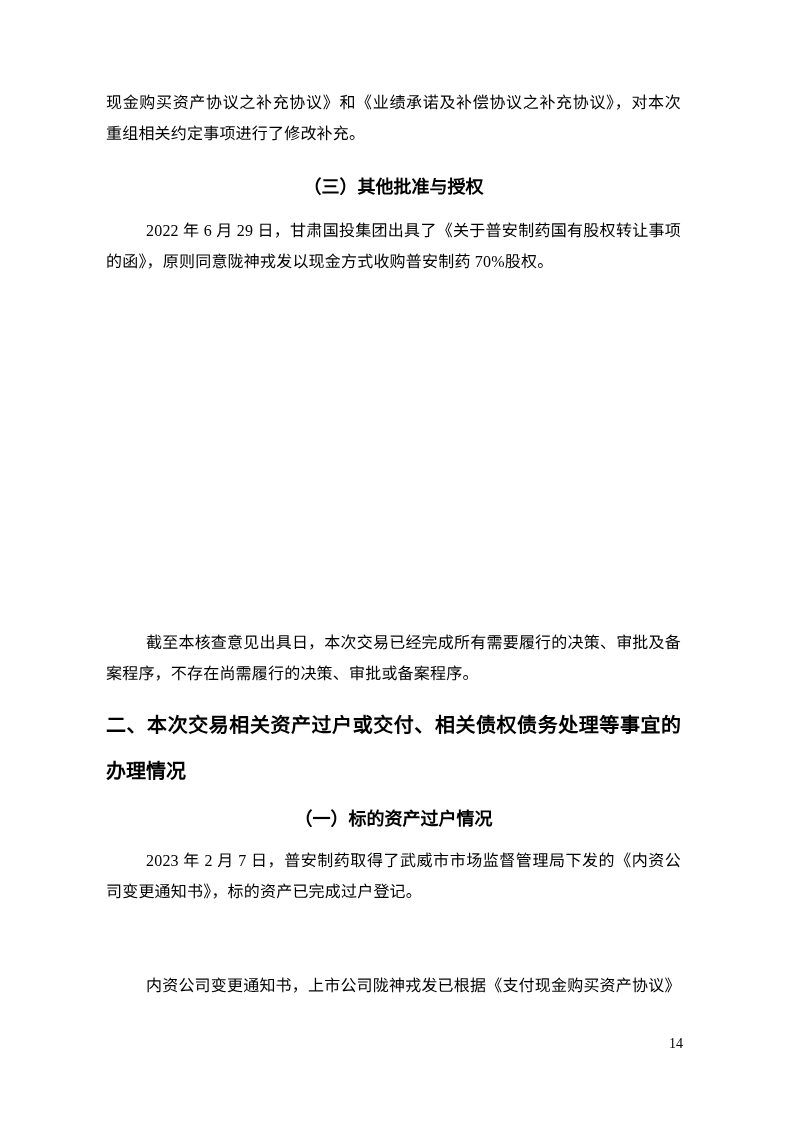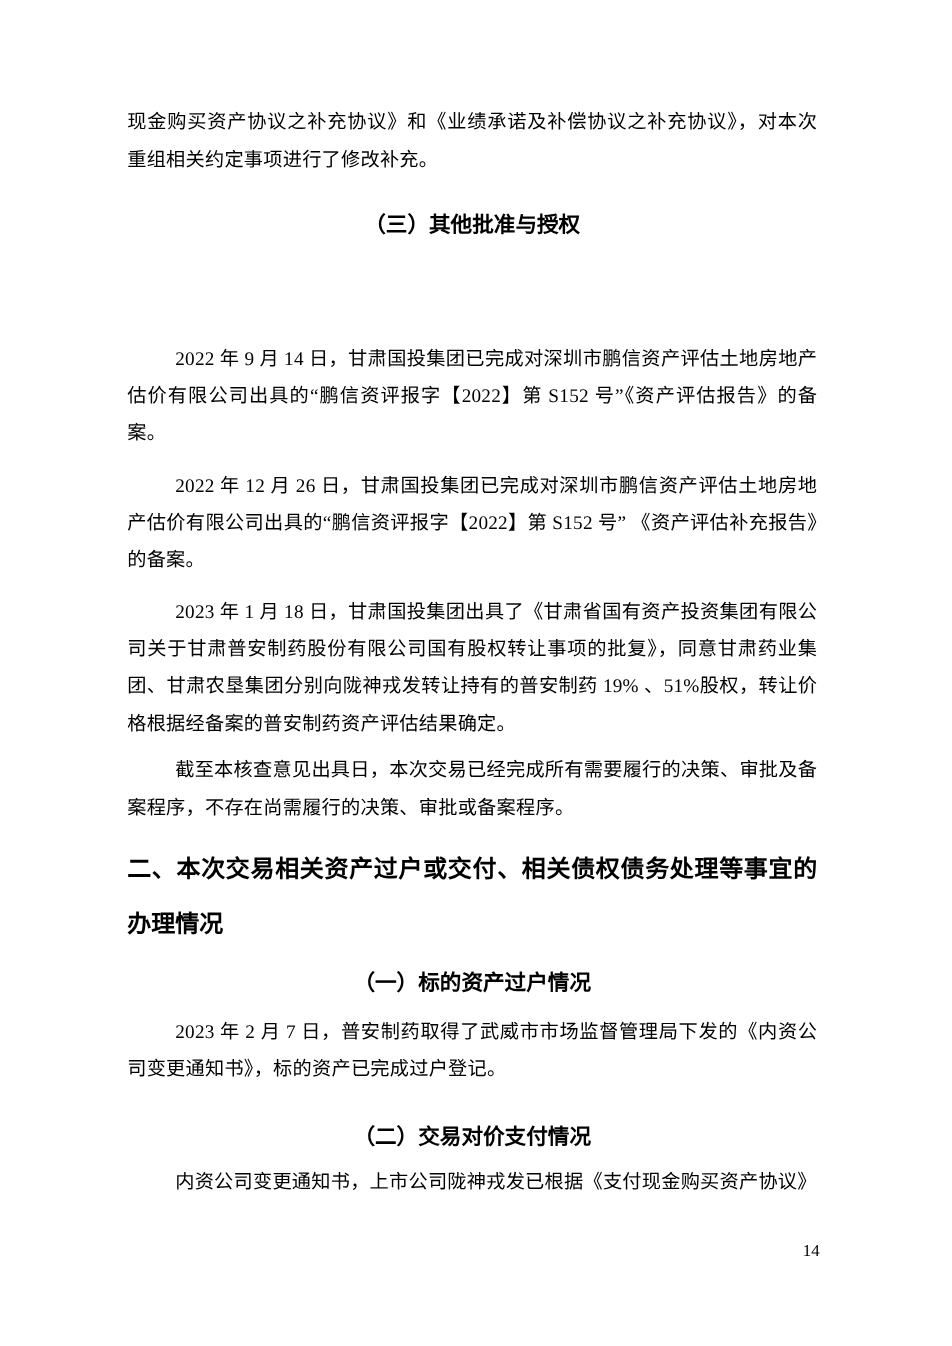--- a/index.html
+++ b/index.html
@@ -59,34 +59,31 @@
 </style>
 </head>
 <body>
 
 <div class="page">
 
   <div class="blk para" style="top:87px">现金购买资产协议之补充协议》和《业绩承诺及补偿协议之补充协议》，对本次重组相关约定事项进行了修改补充。</div>
 
   <div class="blk heading-l3" style="top:174px">（三）其他批准与授权</div>
 
+  <div class="blk para indent" style="top:215px">2022 年 6 月 29 日，甘肃国投集团出具了《关于普安制药国有股权转让事项的函》，原则同意陇神戎发以现金方式收购普安制药 70%股权。</div>
 
-  <div class="blk para indent" style="top:284px">2022 年 9 月 14 日，甘肃国投集团已完成对深圳市鹏信资产评估土地房地产估价有限公司出具的“鹏信资评报字【2022】第 S152 号”《资产评估报告》的备案。</div>
 
-  <div class="blk para indent" style="top:390px">2022 年 12 月 26 日，甘肃国投集团已完成对深圳市鹏信资产评估土地房地产估价有限公司出具的“鹏信资评报字【2022】第 S152 号” 《资产评估补充报告》的备案。</div>
 
-  <div class="blk para indent" style="top:495px">2023 年 1 月 18 日，甘肃国投集团出具了《甘肃省国有资产投资集团有限公司关于甘肃普安制药股份有限公司国有股权转让事项的批复》，同意甘肃药业集团、甘肃农垦集团分别向陇神戎发转让持有的普安制药 19% 、51%股权，转让价格根据经备案的普安制药资产评估结果确定。</div>
 
   <div class="blk para indent" style="top:627px">截至本核查意见出具日，本次交易已经完成所有需要履行的决策、审批及备案程序，不存在尚需履行的决策、审批或备案程序。</div>
 
   <div class="blk heading-l2" style="top:702px">二、本次交易相关资产过户或交付、相关债权债务处理等事宜的办理情况</div>
 
   <div class="blk heading-l3" style="top:806px">（一）标的资产过户情况</div>
 
   <div class="blk para indent" style="top:845px">2023 年 2 月 7 日，普安制药取得了武威市市场监督管理局下发的《内资公司变更通知书》，标的资产已完成过户登记。</div>
 
-  <div class="blk heading-l3" style="top:934px">（二）交易对价支付情况</div>
 
   <div class="blk para indent" style="top:970px">内资公司变更通知书，上市公司陇神戎发已根据《支付现金购买资产协议》</div>
 
   <div class="page-number">14</div>
 
 </div>
 
 </body></html>

